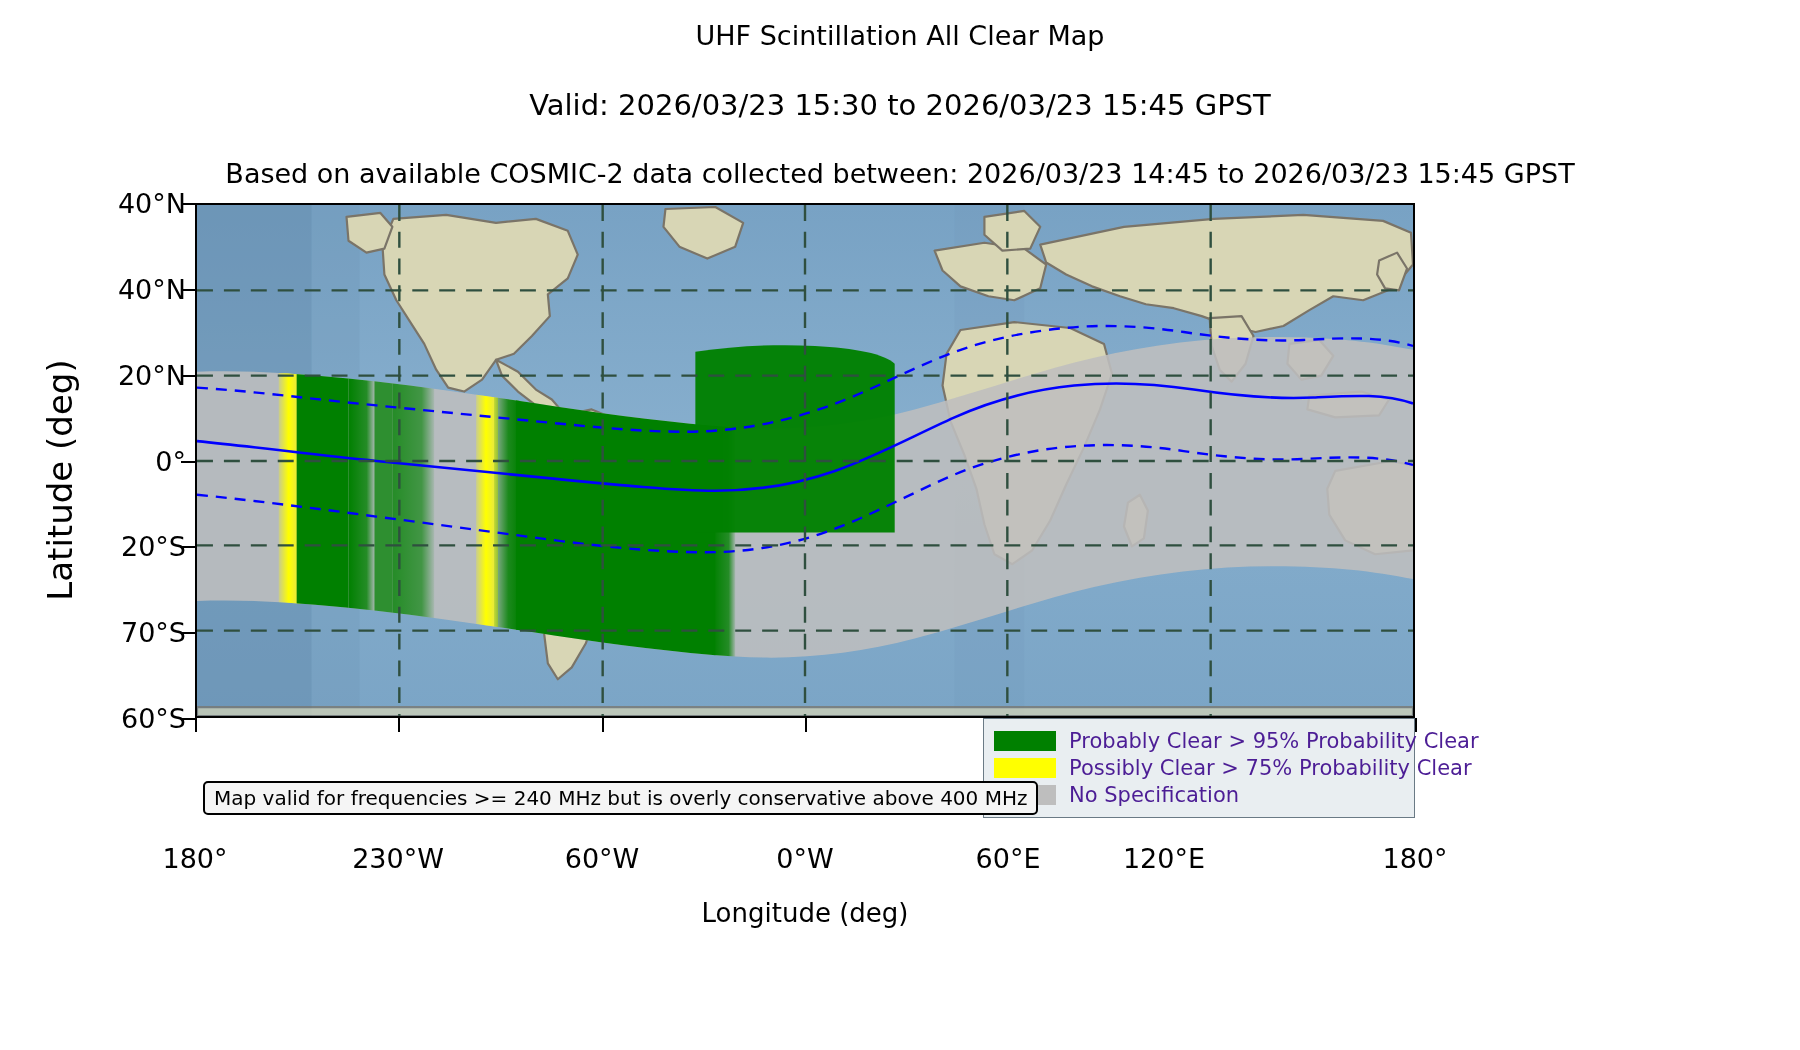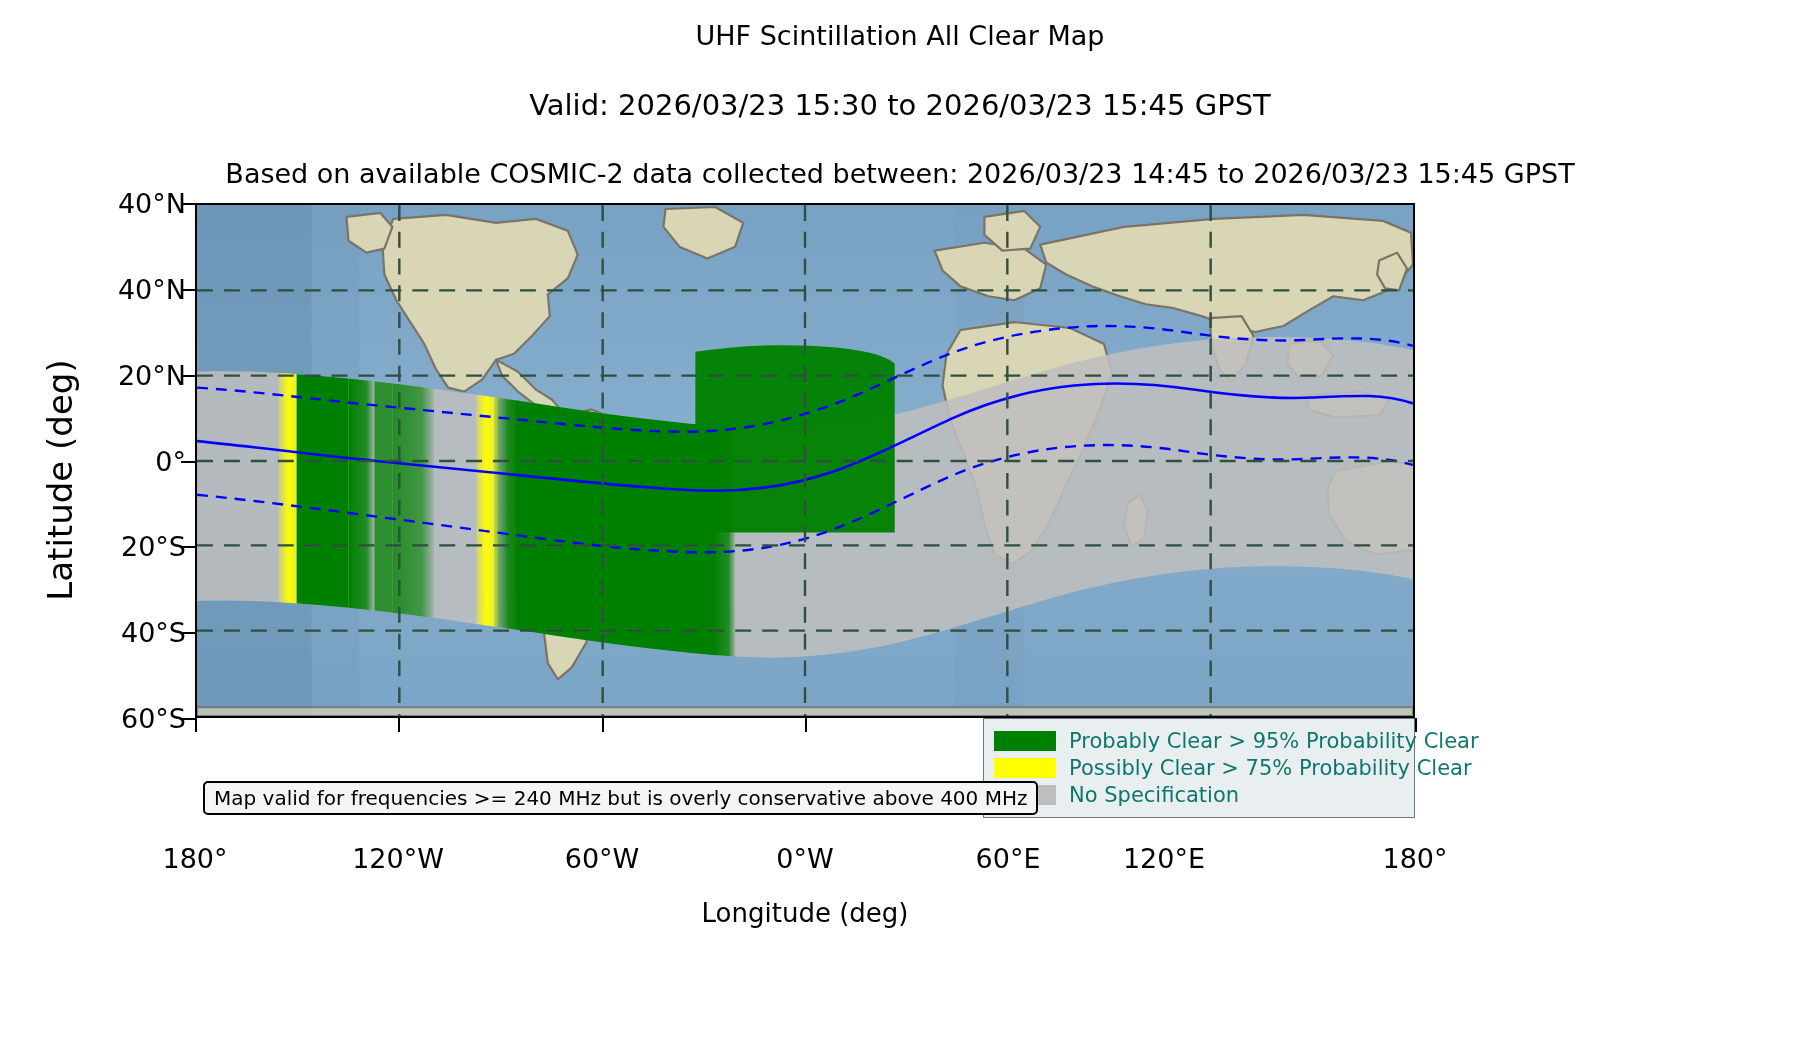--- a/index.html
+++ b/index.html
@@ -48,21 +48,21 @@
 
   
   #legend{
     position:absolute;left:983px;top:718px;
     background:#e9eef1;border:1px solid #6a7a85;
     padding:8px 12px 8px 10px;box-sizing:border-box;
     width:432px;
   }
   .legend-row{display:flex;align-items:center;height:26px;margin:1px 0;}
   .legend-swatch{width:62px;height:20px;flex:0 0 62px;margin-right:13px;}
-  .legend-text{font-size:21px;color:#0f766e;white-space:nowrap;}
+  .legend-text{font-size:21px;color:#4c1d95;white-space:nowrap;}
 
   
   #annotation{
     position:absolute;left:203px;top:781px;
     background:#f5f5f5;border:2px solid #000;border-radius:5px;
     padding:3px 9px;font-size:20px;color:#000;white-space:nowrap;
     box-sizing:border-box;
   }
 </style>
 </head>
@@ -72,33 +72,33 @@
 
   <div class="title-block" id="title-main">UHF Scintillation All Clear Map</div>
   <div class="title-block" id="title-valid">Valid: 2026/03/23 15:30 to 2026/03/23 15:45 GPST</div>
   <div class="title-block" id="title-source">Based on available COSMIC-2 data collected between: 2026/03/23 14:45 to 2026/03/23 15:45 GPST</div>
 
   <div class="ytick" style="top:203px">40°N</div>
   <div class="ytick" style="top:289px">40°N</div>
   <div class="ytick" style="top:375px">20°N</div>
   <div class="ytick" style="top:461px">0°</div>
   <div class="ytick" style="top:546px">20°S</div>
-  <div class="ytick" style="top:632px">40°S</div>
+  <div class="ytick" style="top:632px">70°S</div>
   <div class="ytick" style="top:718px">60°S</div>
 
   <div class="ytickmark" style="top:203px"></div>
   <div class="ytickmark" style="top:289px"></div>
   <div class="ytickmark" style="top:375px"></div>
   <div class="ytickmark" style="top:461px"></div>
   <div class="ytickmark" style="top:546px"></div>
   <div class="ytickmark" style="top:632px"></div>
   <div class="ytickmark" style="top:718px"></div>
 
   <div class="xtick" style="left:195px">180°</div>
-  <div class="xtick" style="left:398px">120°W</div>
+  <div class="xtick" style="left:398px">230°W</div>
   <div class="xtick" style="left:602px">60°W</div>
   <div class="xtick" style="left:805px">0°W</div>
   <div class="xtick" style="left:1008px">60°E</div>
   <div class="xtick" style="left:1164px">120°E</div>
   <div class="xtick" style="left:1415px">180°</div>
 
   <div class="xtickmark" style="left:195px"></div>
   <div class="xtickmark" style="left:398px"></div>
   <div class="xtickmark" style="left:602px"></div>
   <div class="xtickmark" style="left:805px"></div>

